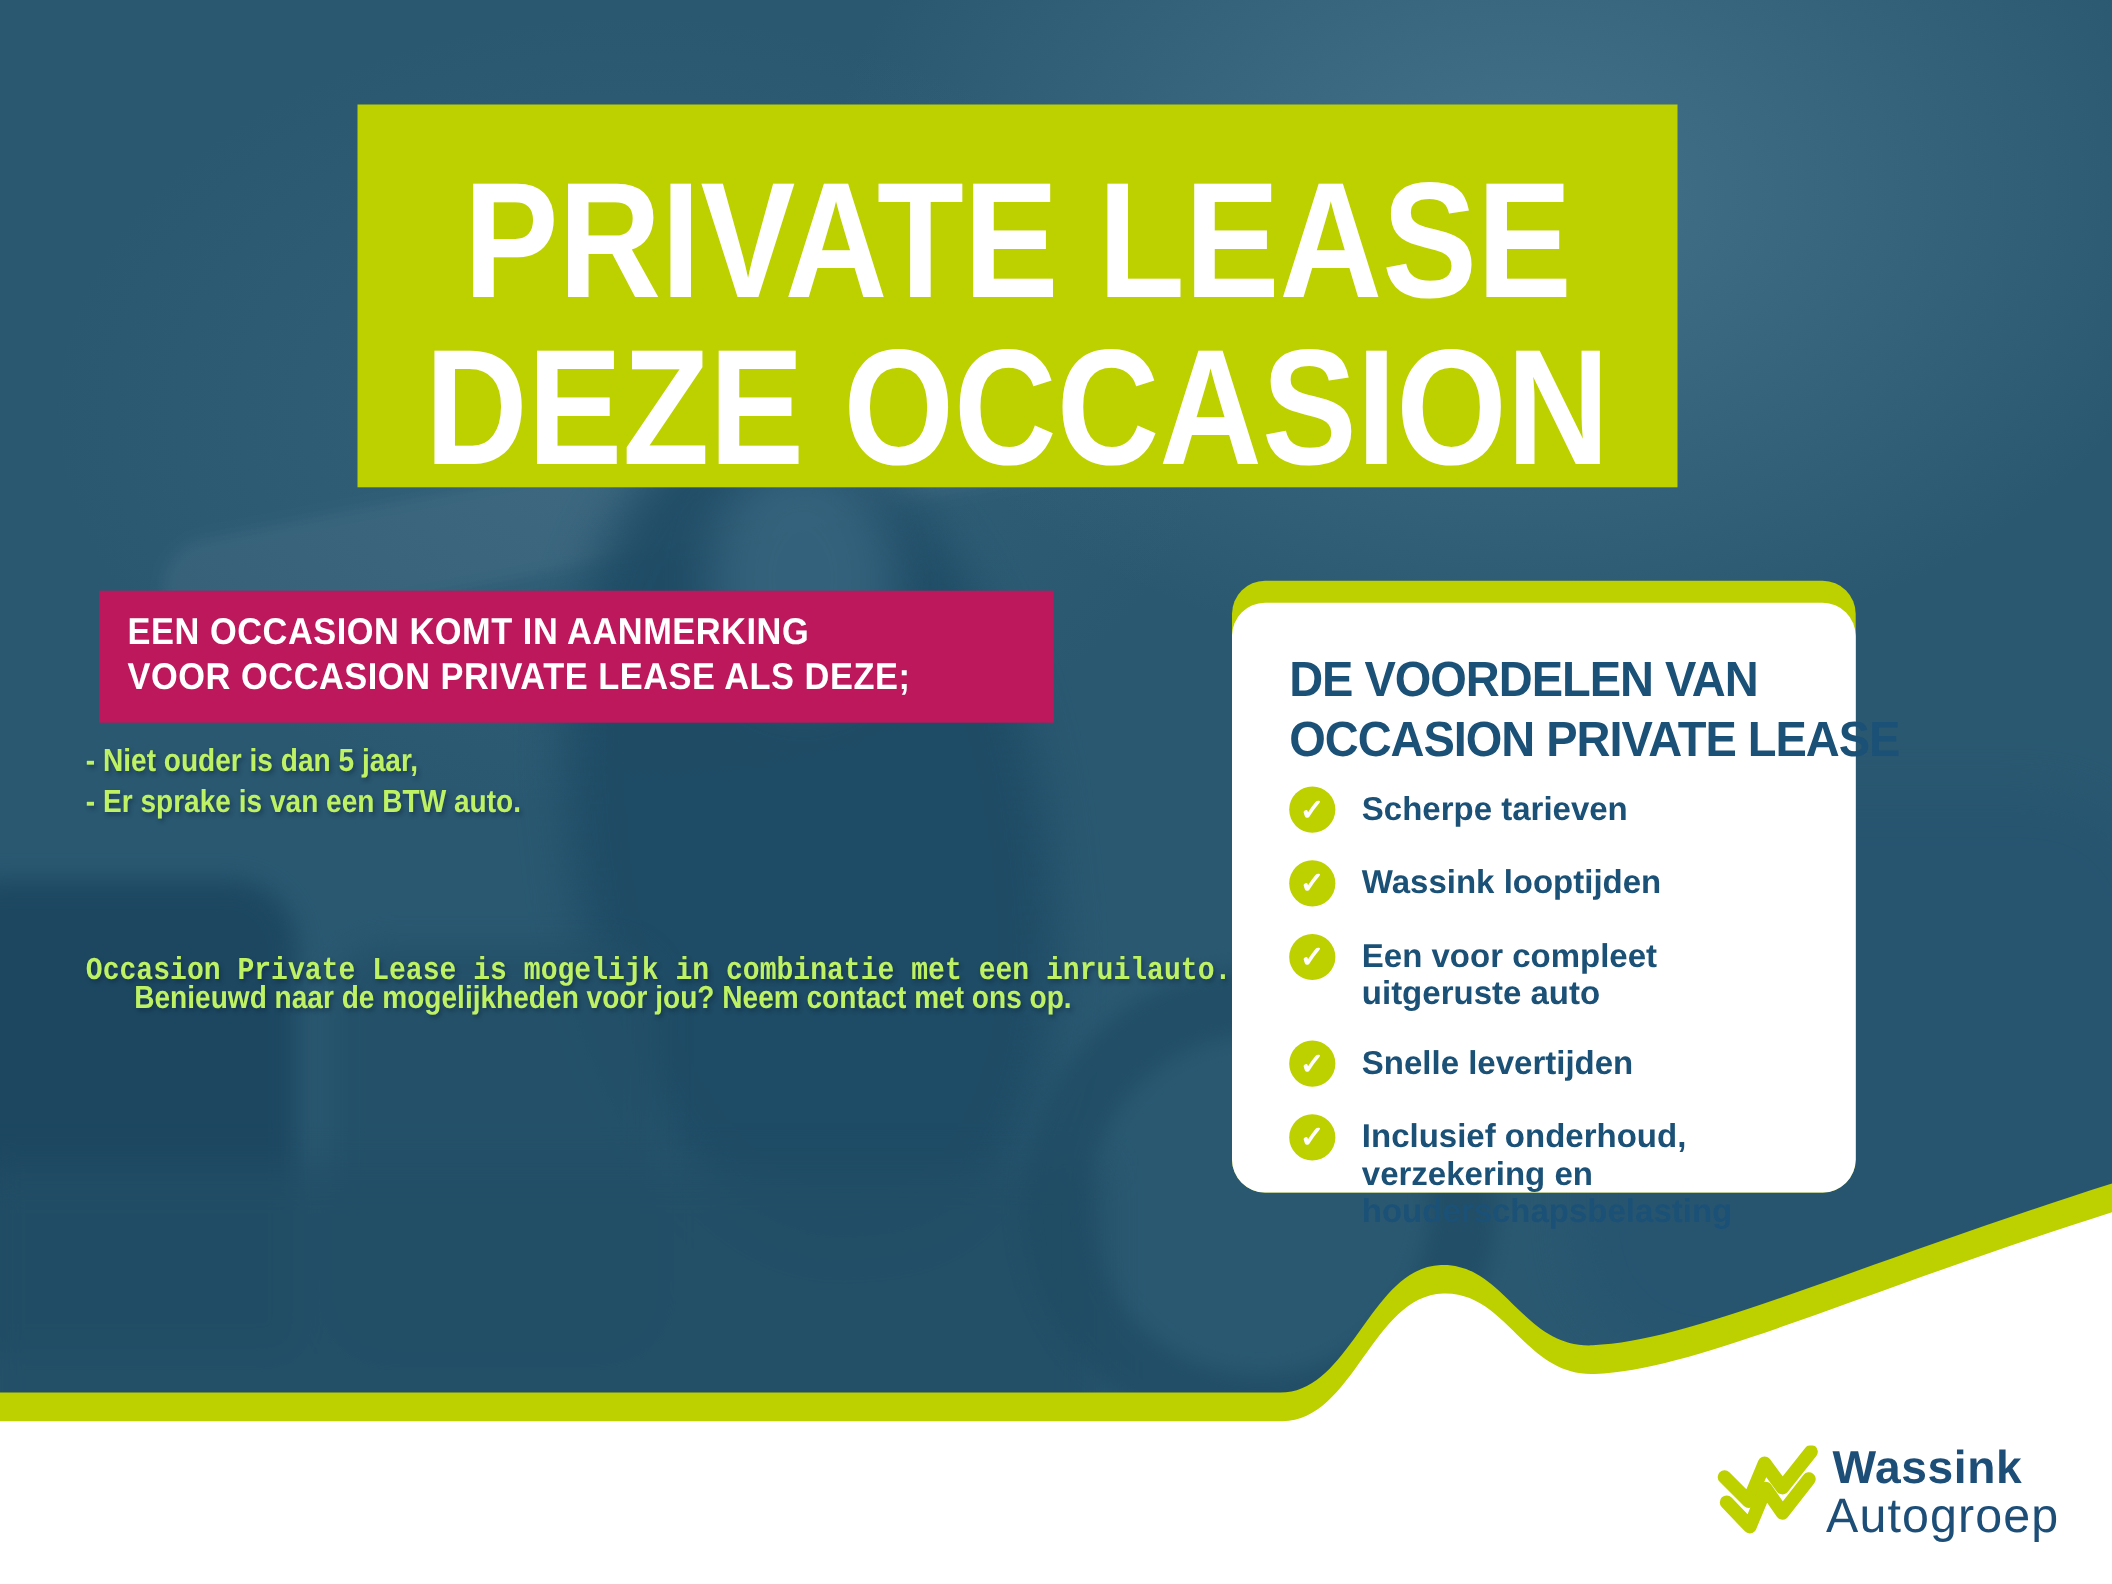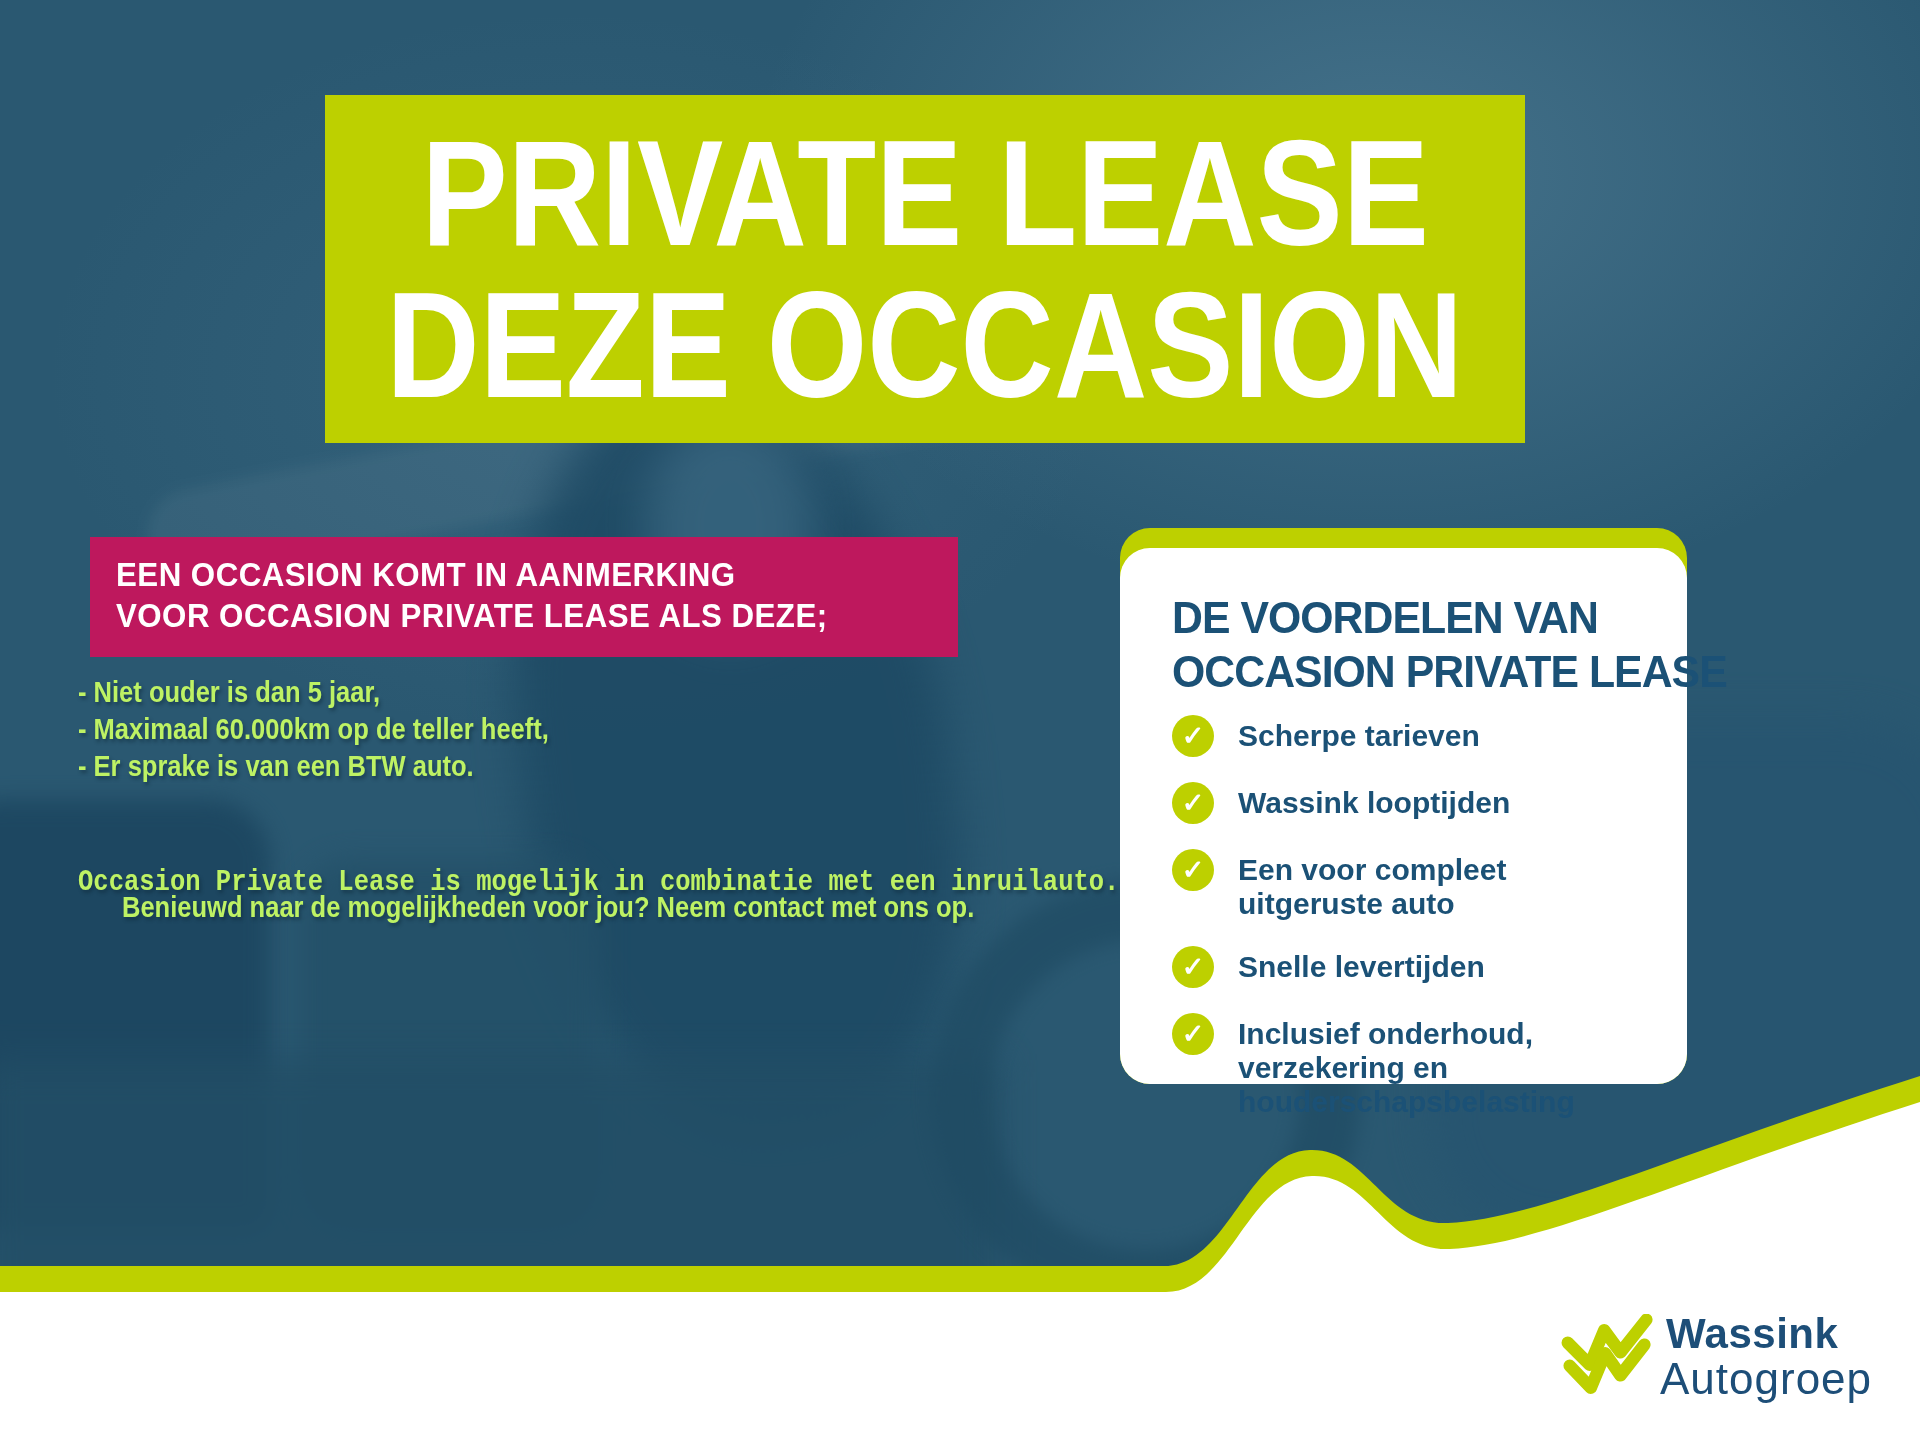--- a/index.html
+++ b/index.html
@@ -27,21 +27,21 @@
   .ph-dashboard{left:-20px;top:1060px;width:1020px;height:280px;background:#224e66;opacity:.85;
     filter:blur(18px);}
   .ph-wheel{left:930px;top:880px;width:430px;height:430px;border:60px solid #1f4b63;opacity:.7;
     border-radius:50%;filter:blur(9px);box-sizing:border-box;}
   .ph-arm-right{left:1430px;top:720px;width:540px;height:520px;background:#265470;opacity:.75;
     border-radius:120px;filter:blur(22px);}
   
   .hero-banner{
     position:absolute;z-index:3;left:325px;top:95px;width:1200px;height:348px;
     background:#bdd000;display:flex;flex-direction:column;align-items:center;
-    justify-content:center;gap:6px;text-align:center;
+    justify-content:flex-end;gap:6px;text-align:center;
   }
   .hero-line{
     display:inline-block;color:#ffffff;font-weight:700;font-size:136px;line-height:146px;
     letter-spacing:0px;transform:scale(.95,1.1);transform-origin:center;white-space:nowrap;
   }
   
   .elig-banner{
     position:absolute;z-index:3;left:90px;top:537px;width:868px;height:120px;
     background:#be185d;box-sizing:border-box;padding:17px 0 0 26px;
   }
@@ -102,21 +102,20 @@
     <span class="hero-line">DEZE OCCASION</span>
   </div>
 
   <div class="elig-banner">
     <span class="elig-banner-line">EEN OCCASION KOMT IN AANMERKING</span>
     <span class="elig-banner-line">VOOR OCCASION PRIVATE LEASE ALS DEZE;</span>
   </div>
 
   <div class="left-text criteria">
     <div><span class="cond">- Niet ouder is dan 5 jaar,</span></div>
-    <div><span class="cond">- Maximaal 60.000km op de teller heeft,</span></div>
     <div><span class="cond">- Er sprake is van een BTW auto.</span></div>
   </div>
 
   <div class="left-text note1">
     <span class="cond">Occasion Private Lease is mogelijk in combinatie met een inruilauto.</span>
   </div>
   <div class="left-text note2">
     <span class="cond">Benieuwd naar de mogelijkheden voor jou? Neem contact met ons op.</span>
   </div>
 

